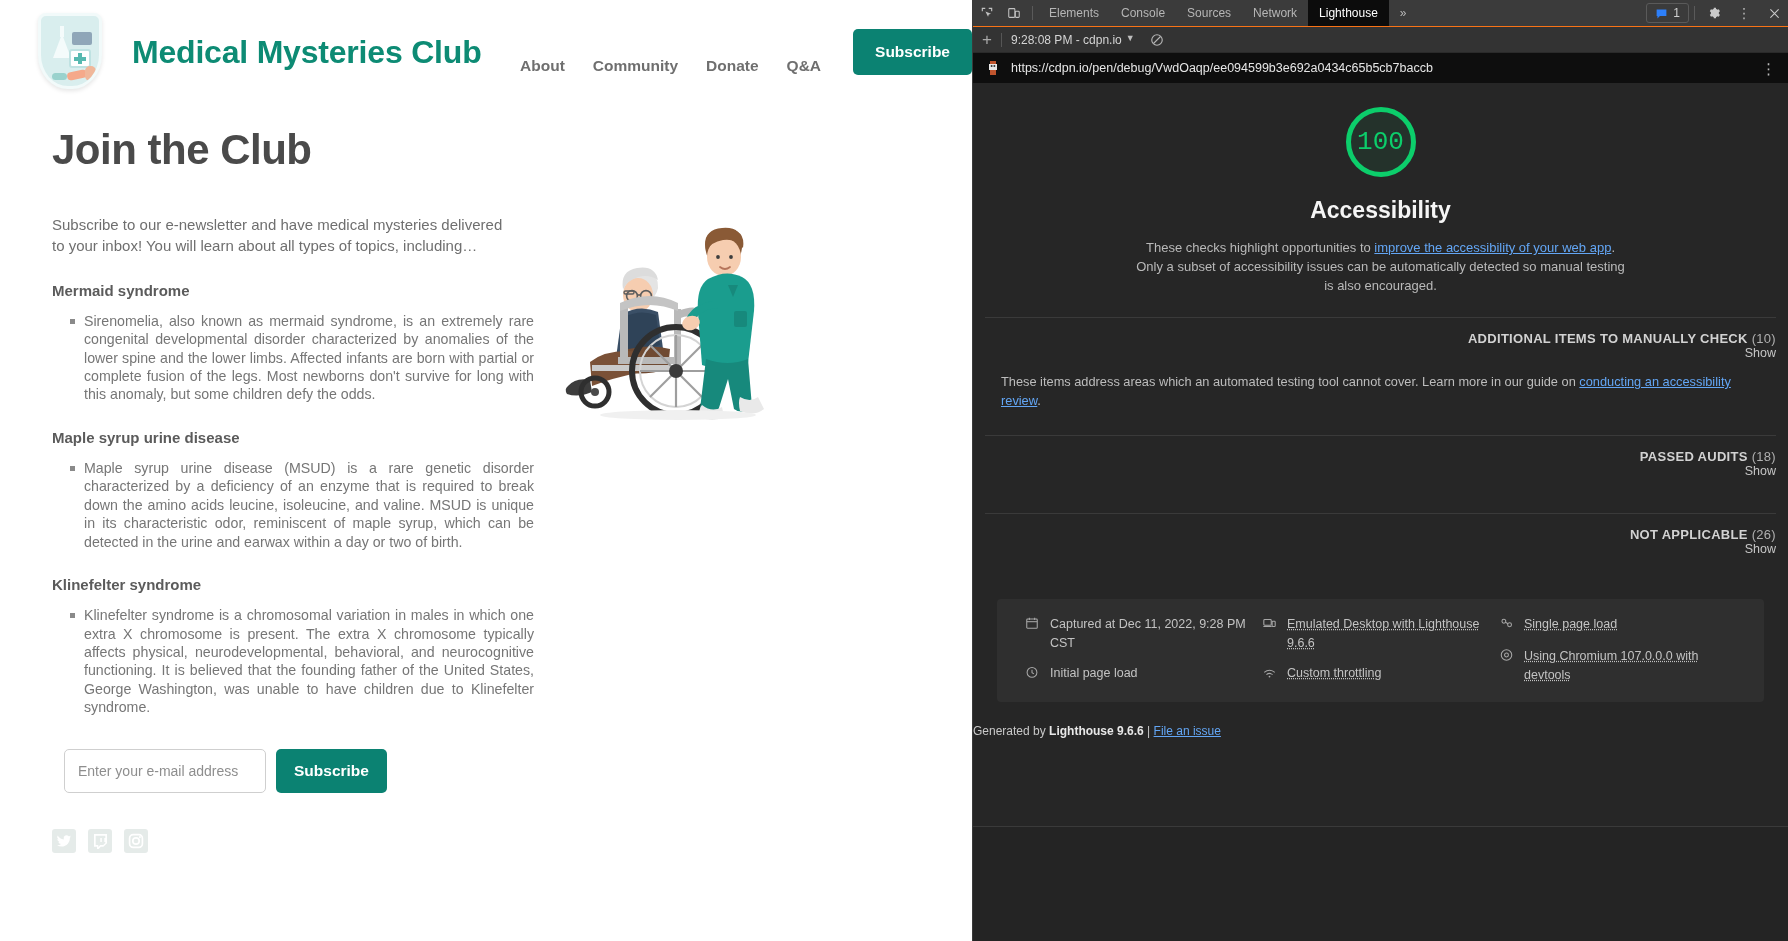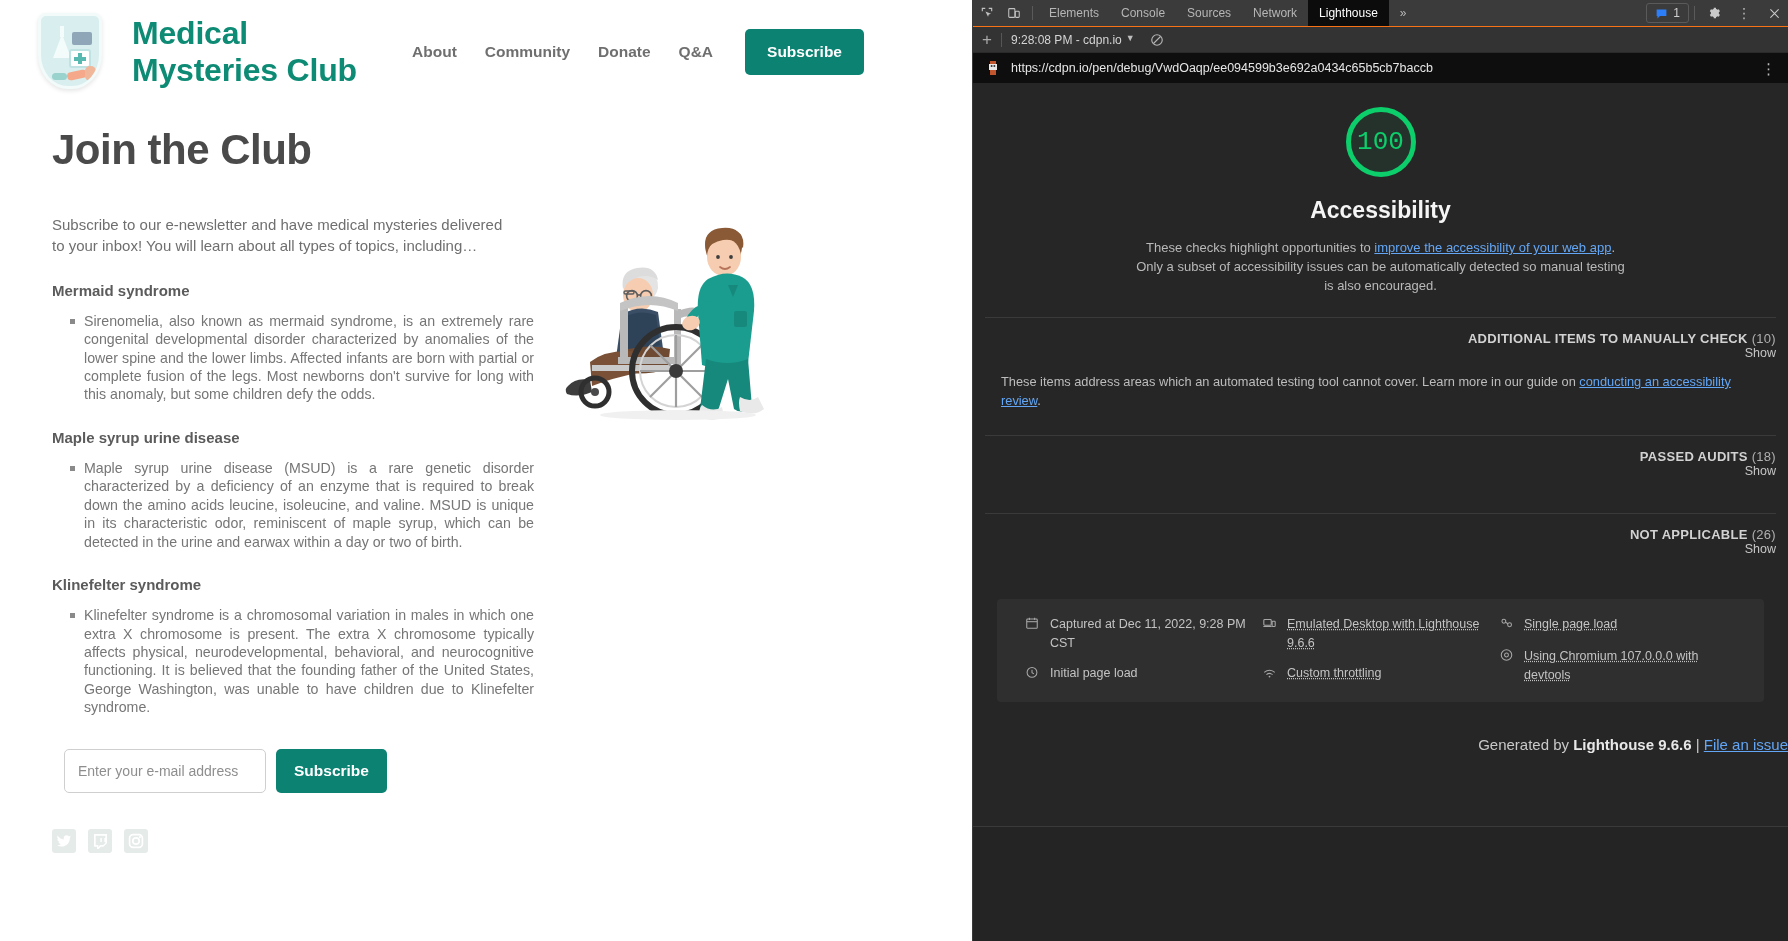--- a/index.html
+++ b/index.html
@@ -82,23 +82,22 @@
   .site-title {
     font-size: 32px;
     font-weight: 700;
     color: #0d8b74;
     margin-left: 22px;
     letter-spacing: -0.2px;
   }
   .nav {
     margin-left: auto;
     display: flex;
-    align-items: center;
+    align-items: flex-end;
     gap: 0;
-    padding-right: 108px;
   }
   .nav a {
     color: #6f6f6f;
     text-decoration: none;
     font-size: 15.5px;
     font-weight: 600;
     padding: 0 14px;
     white-space: nowrap;
   }
   .btn-subscribe-nav {
@@ -362,23 +361,23 @@
     display: flex;
     gap: 0;
     align-items: flex-end;
   }
   .meta-col { flex: 1; display: flex; flex-direction: column; gap: 11px; }
   .meta-item { display: flex; gap: 9px; font-size: 12.5px; color: #c3c3c3; line-height: 1.5; }
   .meta-item .mi-icon { flex: 0 0 16px; margin-top: 1px; opacity: .85; }
   .meta-item a { color: #c3c3c3; text-decoration: underline; text-decoration-style: dotted; }
 
   .lh-footer {
-    text-align: right;
-    margin-top: 34px;
-    font-size: 15px;
+    text-align: left;
+    margin-top: 22px;
+    font-size: 12px;
     color: #c9c9c9;
   }
   .lh-footer b { color: #e8e8e8; }
   .lh-footer a { color: #63a6f5; text-decoration: underline; }
 
   .dt-bottom-strip {
     height: 115px;
     background: #242424;
     border-top: 1px solid #3a3a3a;
     flex: 0 0 115px;

